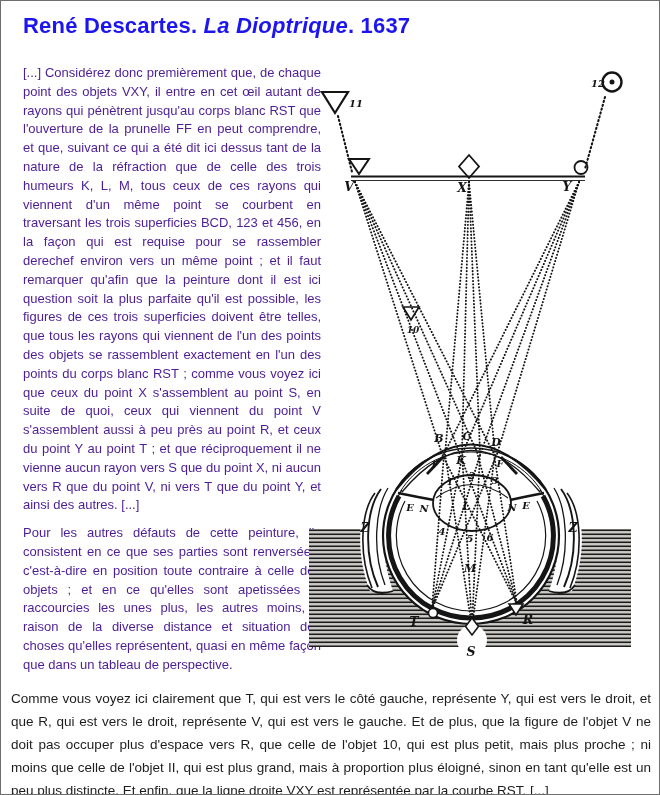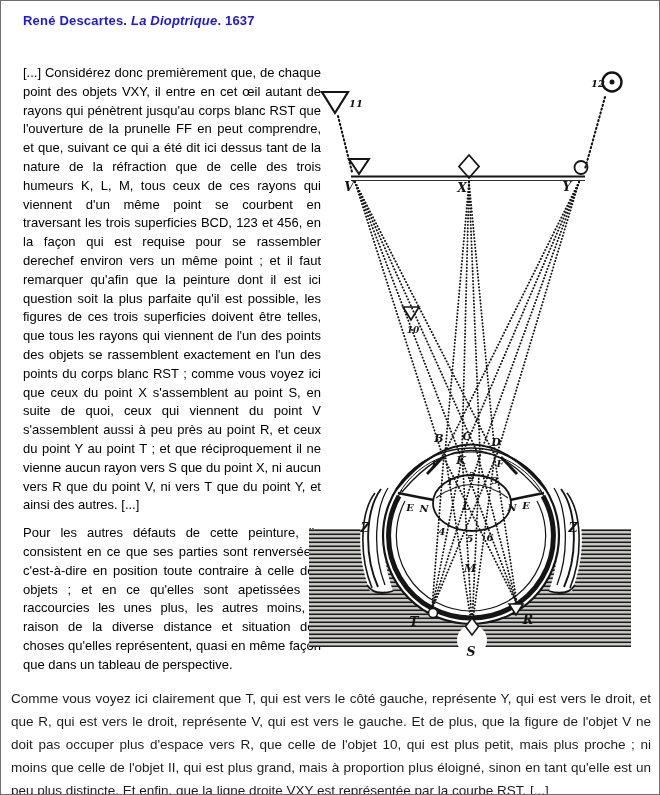--- a/index.html
+++ b/index.html
@@ -3,29 +3,29 @@
 <meta charset="utf-8">
 <style>
   html,body{margin:0;padding:0;background:#fff;}
   .page{
     position:relative; width:660px; height:795px; box-sizing:border-box;
     background:#fff; border:1px solid #6e6e6e; overflow:hidden;
     font-family:"Liberation Sans", sans-serif;
   }
   .title{
     position:absolute; left:22px; top:12px; width:600px;
-    font-size:13px; font-weight:bold; color:#1c15ee; letter-spacing:.2px;
+    font-size:22px; font-weight:bold; color:#1c15ee; letter-spacing:.2px;
   }
   .title .it{ font-style:italic; }
   .col{
     position:absolute; left:22px; top:63px; width:298px; height:632px;
     overflow:hidden;
   }
   .col p{
-    margin:0 0 9px 0; text-align:justify; color:#000000;
+    margin:0 0 9px 0; text-align:justify; color:#4c1d95;
     font-size:13px; line-height:18.8px;
   }
   .full{
     position:absolute; left:10px; top:686px; width:640px;
     text-align:justify; color:#1d1d1d; font-size:13.5px; line-height:23px;
     margin:0;
   }
   svg.fig{ position:absolute; left:0; top:0; }
   .eyeline{ stroke:#151515; fill:none; }
   .ray{ stroke:#141414; fill:none; stroke-width:1.9; stroke-dasharray:0.2 3.1; stroke-linecap:round; }

